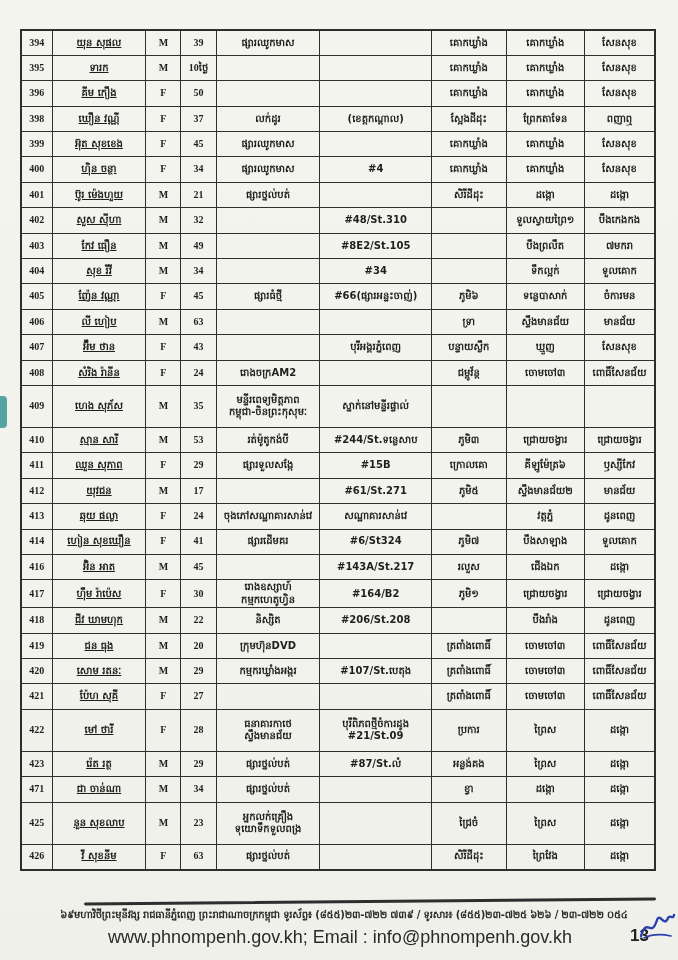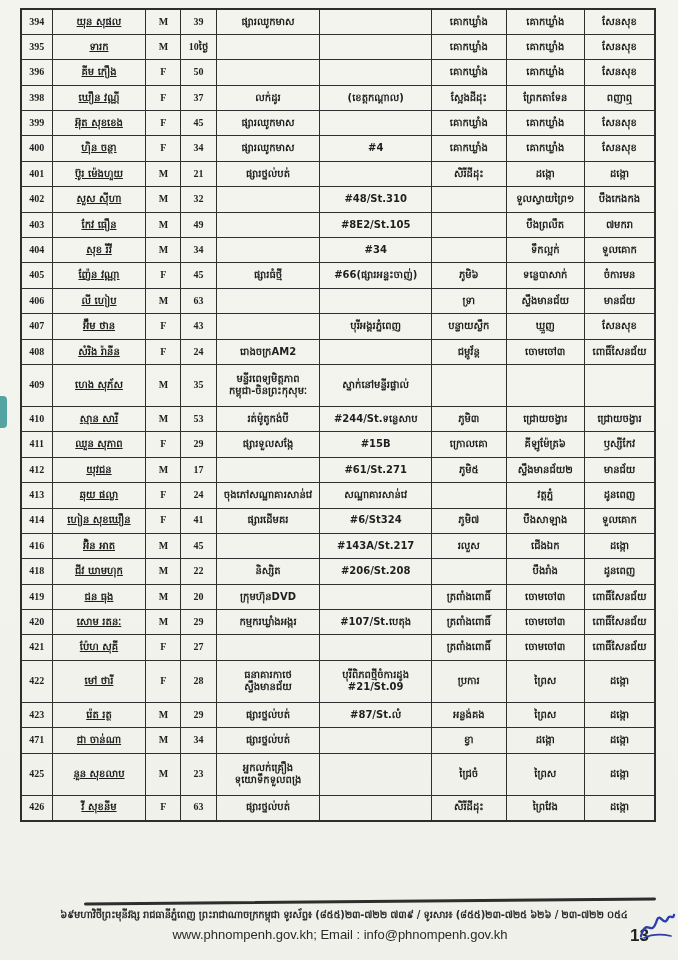--- a/index.html
+++ b/index.html
@@ -5,21 +5,21 @@
   html,body{margin:0;padding:0;background:#d8d8d4;}
   .page{
     position:relative;
     width:678px;height:960px;
     background:linear-gradient(180deg,#f4f4ef 0%,#f2f3ed 55%,#eef0e9 100%);
     overflow:hidden;
     font-family:"DejaVu Sans",sans-serif;
     color:#1f1f1f;
   }
   table.roster{
-    position:absolute;left:20px;top:8px;
+    position:absolute;left:20px;top:29px;
     width:636px;
     border-collapse:collapse;
     table-layout:fixed;
     border:2px solid #2e2e2e;
   }
   table.roster td{
     border:1.5px solid #2f2f2f;
     padding:1px 2px;
     overflow:hidden;
     text-align:center;
@@ -43,21 +43,21 @@
   }
   .footer-line1{
     position:absolute;left:20px;top:908px;width:648px;
     text-align:center;font-size:10px;font-weight:600;color:#2b2b2b;
     letter-spacing:-0.2px;white-space:nowrap;overflow:hidden;
   }
   .footer-line2{
     position:absolute;left:60px;top:927px;width:560px;
     text-align:center;
     font-family:"Liberation Sans",sans-serif;
-    font-size:13px;color:#2a2a2a;
+    font-size:18px;color:#2a2a2a;
   }
   .page-number{
     position:absolute;left:630px;top:926px;
     font-family:"Liberation Sans",sans-serif;
     font-size:17px;font-weight:700;color:#222;
   }
   .signature{position:absolute;left:638px;top:912px;}
   .scan-artifact{
     position:absolute;left:0;top:396px;width:7px;height:32px;
     background:#1f8a8a;opacity:.75;border-radius:0 4px 4px 0;
@@ -307,20 +307,31 @@
       <td class="c-name">អ៊ិន អាត</td>
       <td class="c-sex">M</td>
       <td class="c-age">45</td>
       <td class="c-occ"></td>
       <td class="c-addr">#143A/St.217</td>
       <td class="c-vil">រលួស</td>
       <td class="c-com">ជើងឯក</td>
       <td class="c-dis">ដង្កោ</td>
     </tr>
         <tr>
+      <td class="c-no">417</td>
+      <td class="c-name">ហ៊ឹម រ៉ាប៉េស</td>
+      <td class="c-sex">F</td>
+      <td class="c-age">30</td>
+      <td class="c-occ">រោងឧស្សាហ៍កម្មកហេតូហ្វិន</td>
+      <td class="c-addr">#164/B2</td>
+      <td class="c-vil">ភូមិ១</td>
+      <td class="c-com">ជ្រោយចង្វារ</td>
+      <td class="c-dis">ជ្រោយចង្វារ</td>
+    </tr>
+        <tr>
       <td class="c-no">418</td>
       <td class="c-name">ជីវ ឃាមហុក</td>
       <td class="c-sex">M</td>
       <td class="c-age">22</td>
       <td class="c-occ">និស្សិត</td>
       <td class="c-addr">#206/St.208</td>
       <td class="c-vil"></td>
       <td class="c-com">បឹងរាំង</td>
       <td class="c-dis">ដូនពេញ</td>
     </tr>

